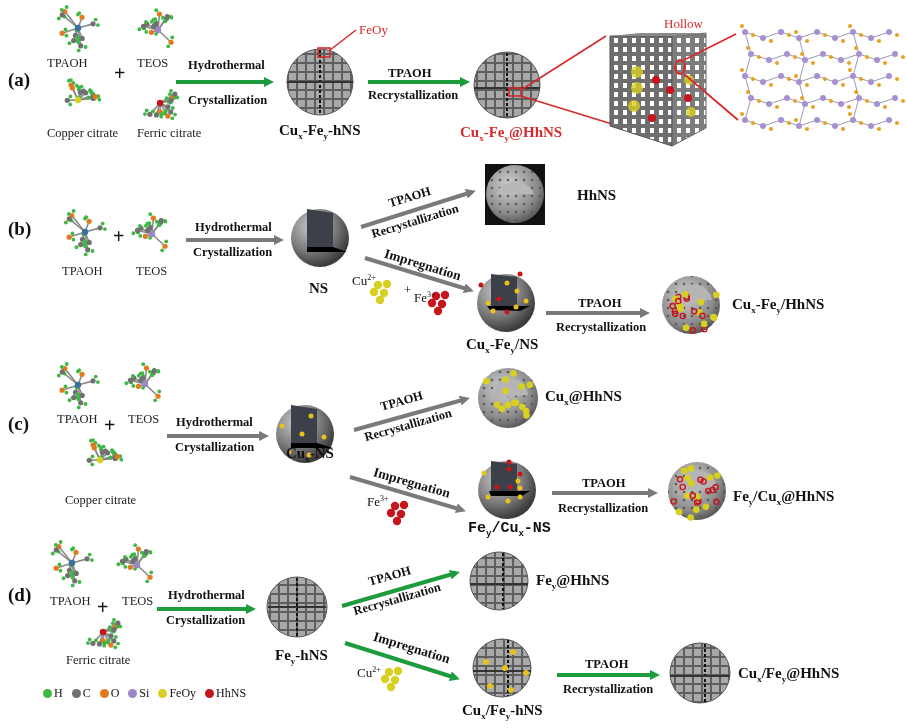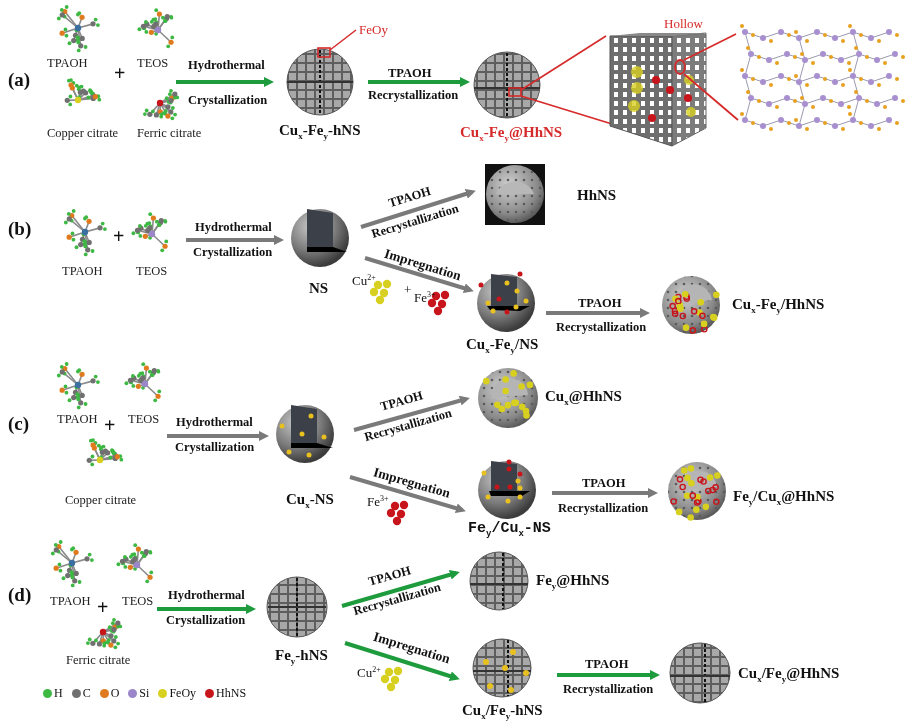--- a/index.html
+++ b/index.html
@@ -971,21 +971,21 @@
 <div class="abs arrow-label" style="left:556px;top:320px;">Recrystallization</div>
 <div class="abs prod-label" style="left:732px;top:296px;">Cu<sub style="font-size:9px">x</sub>-Fe<sub style="font-size:9px">y</sub>/HhNS</div>
 
 <div class="abs panel-label" style="left:8px;top:413px;">(c)</div>
 <div class="abs mol-label" style="left:57px;top:412px;">TPAOH</div>
 <div class="abs plus" style="left:104px;top:414px;">+</div>
 <div class="abs mol-label" style="left:128px;top:412px;">TEOS</div>
 <div class="abs mol-label" style="left:65px;top:493px;">Copper citrate</div>
 <div class="abs arrow-label" style="left:176px;top:415px;">Hydrothermal</div>
 <div class="abs arrow-label" style="left:175px;top:440px;">Crystallization</div>
-<div class="abs prod-label" style="left:286px;top:491px;">Cu<sub style="font-size:9px">x</sub>-NS</div>
+<div class="abs prod-label" style="left:286px;top:445px;">Cu<sub style="font-size:9px">x</sub>-NS</div>
 <div class="abs arrow-label" style="left:380px;top:394px;transform:rotate(-16deg);">TPAOH</div>
 <div class="abs arrow-label" style="left:363px;top:418px;transform:rotate(-16deg);">Recrystallization</div>
 <div class="abs prod-label" style="left:545px;top:388px;">Cu<sub style="font-size:9px">x</sub>@HhNS</div>
 <div class="abs arrow-label" style="left:372px;top:475px;transform:rotate(16deg);font-size:13.5px;">Impregnation</div>
 <div class="abs ion-label" style="left:367px;top:494px;">Fe<sup style="font-size:8px">3+</sup></div>
 <div class="abs prod-label" style="left:468px;top:520px;font-family:Liberation Mono, monospace;">Fe<sub style="font-size:9px">y</sub>/Cu<sub style="font-size:9px">x</sub>-NS</div>
 <div class="abs arrow-label" style="left:582px;top:476px;">TPAOH</div>
 <div class="abs arrow-label" style="left:558px;top:501px;">Recrystallization</div>
 <div class="abs prod-label" style="left:733px;top:488px;">Fe<sub style="font-size:9px">y</sub>/Cu<sub style="font-size:9px">x</sub>@HhNS</div>
 

